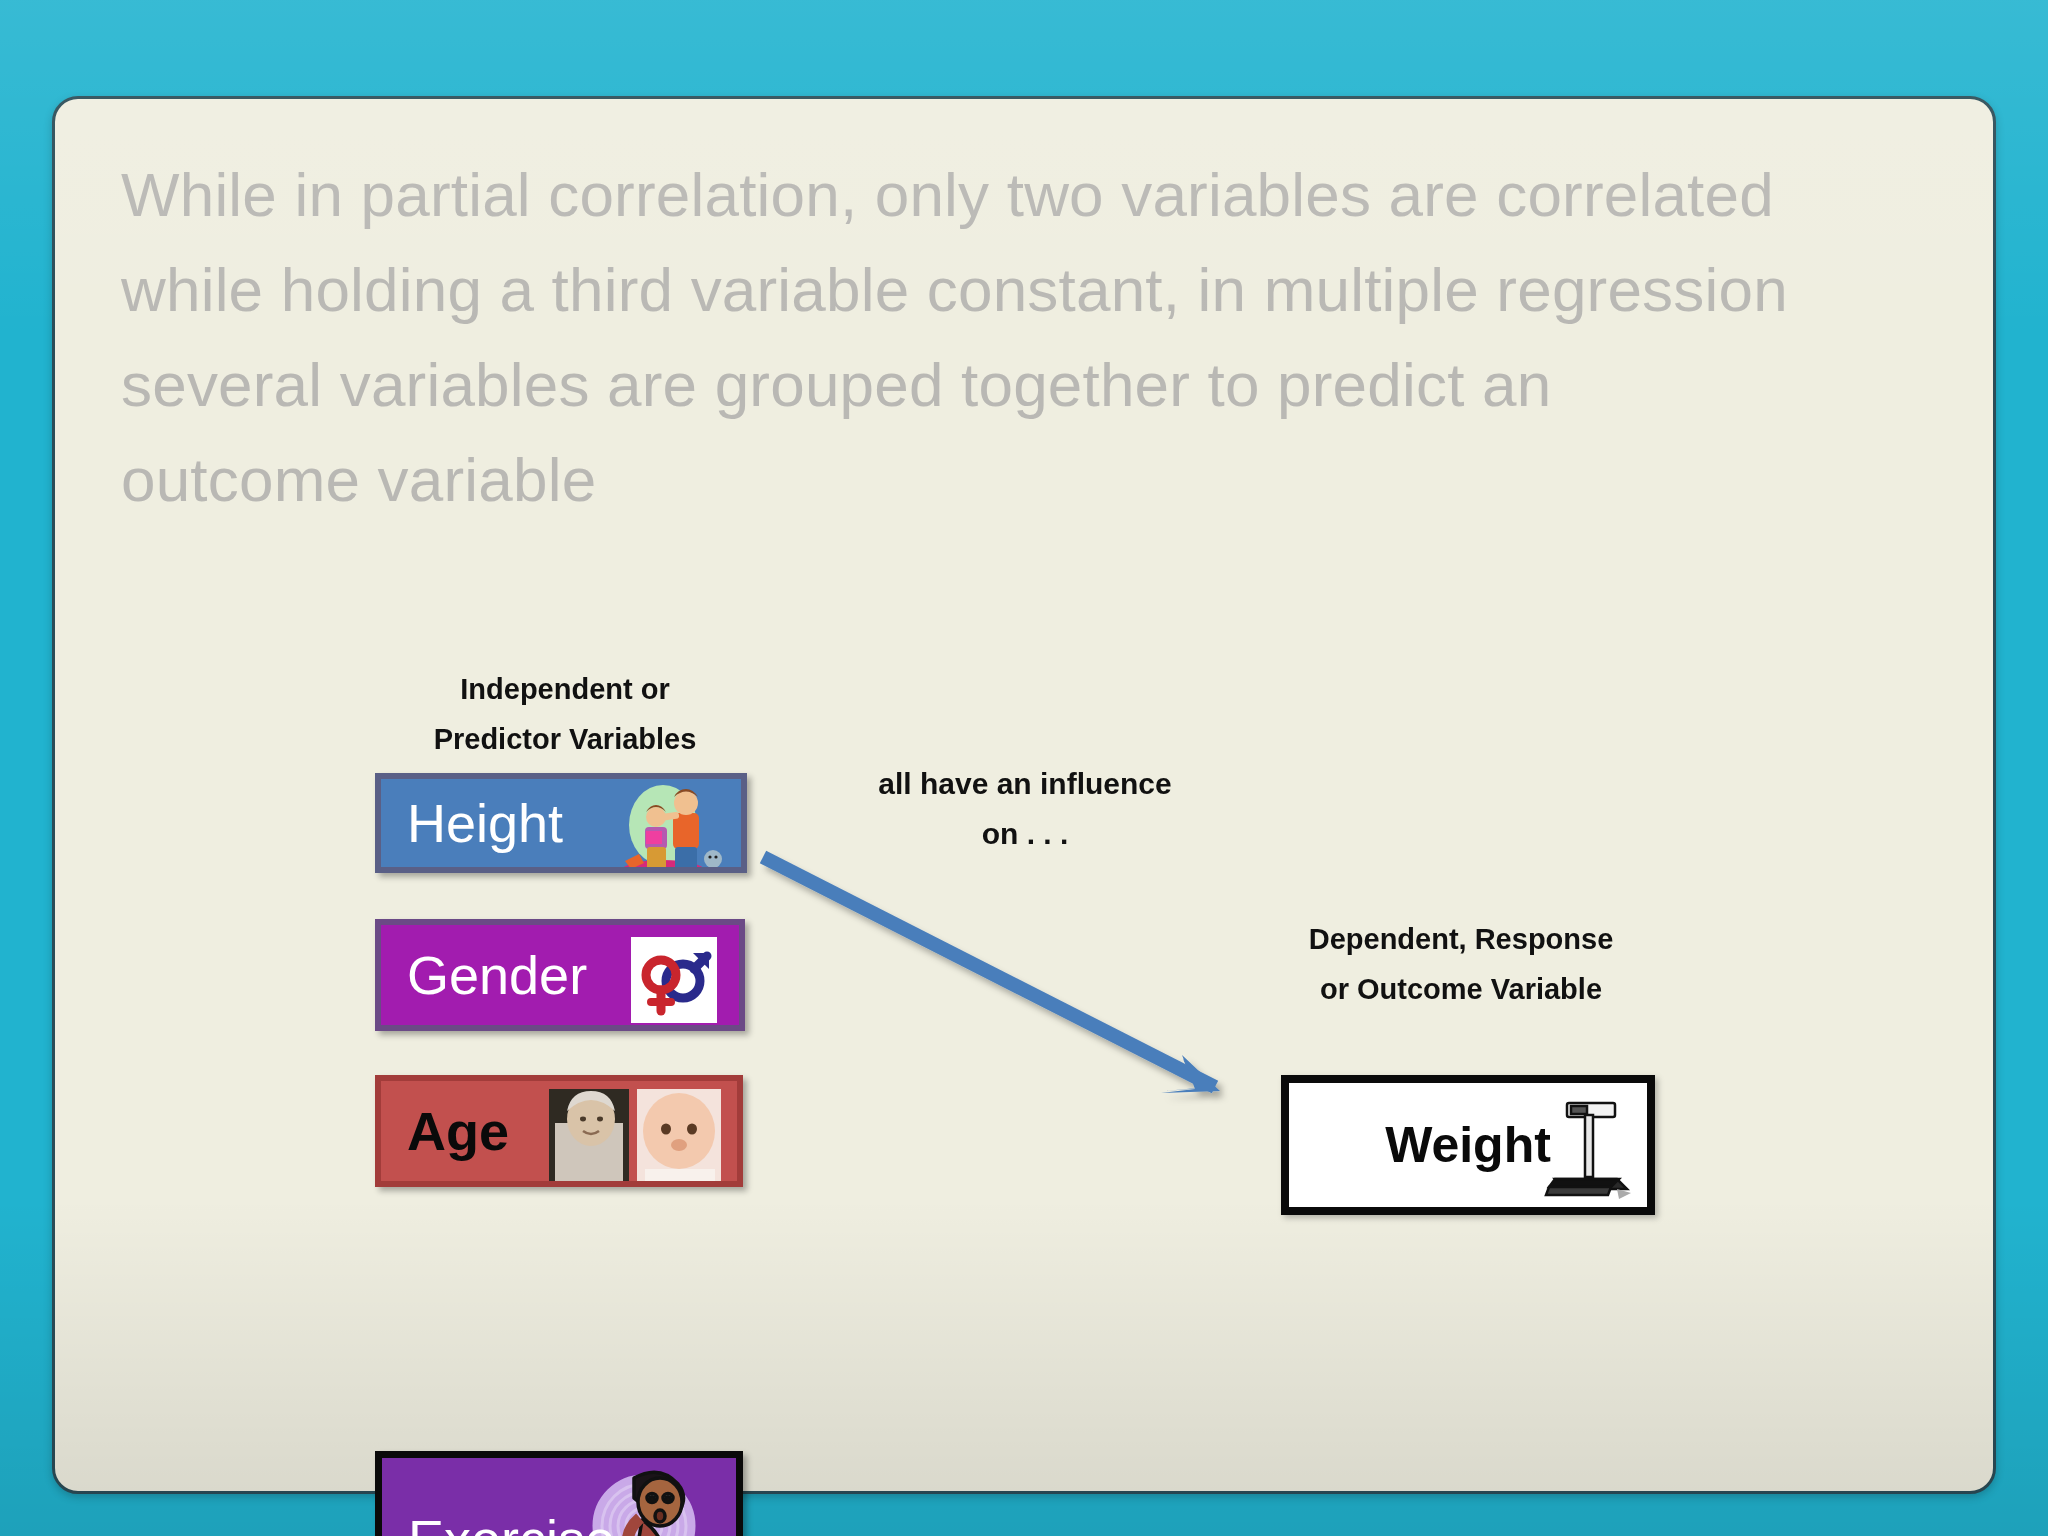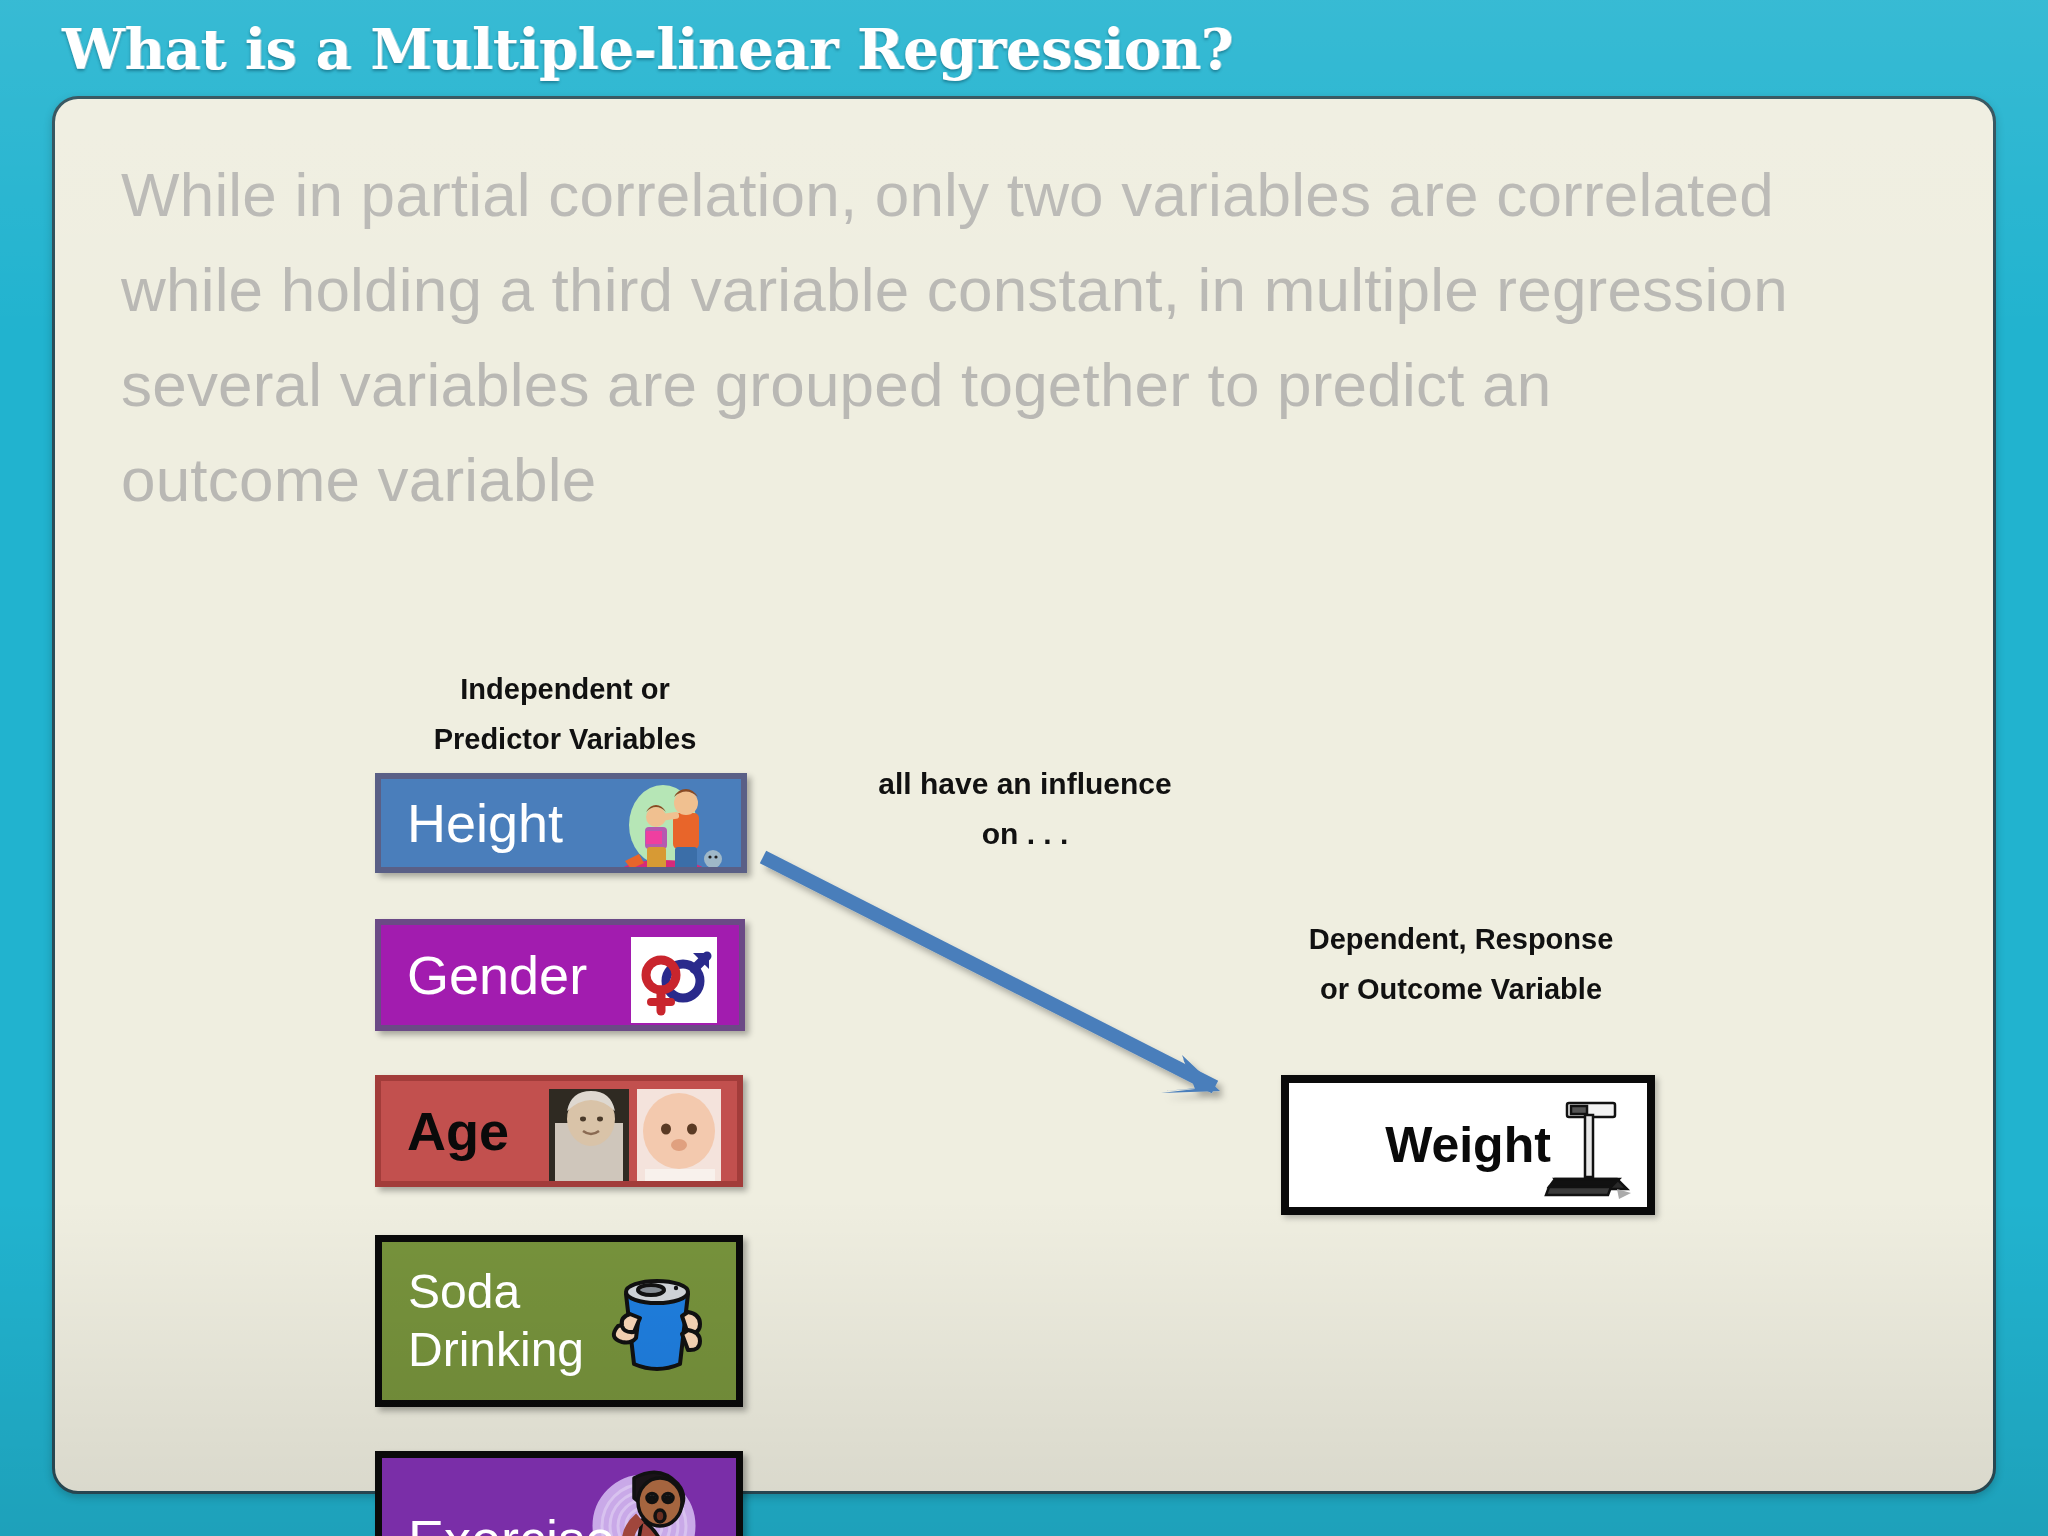--- a/index.html
+++ b/index.html
@@ -127,21 +127,20 @@
   #box-weight .vlabel{padding-left:0;font-size:50px;}
 
   
   #arrow{position:absolute;left:690px;top:740px;width:530px;height:290px;z-index:5;}
 </style>
 </head>
 <body>
 
 <div id="slide">
 
-  <div id="title">What is a Multiple-linear Regression?</div>
 
   <div id="panel">
 
     <div id="para">While in partial correlation, only two variables are correlated while holding a third variable constant, in multiple regression several variables are grouped together to predict an outcome variable</div>
 
     <div class="heading" id="head-predictor">Independent or
 Predictor Variables</div>
 
     <div class="heading" id="head-influence">all have an influence
 on . . .</div>
@@ -219,36 +218,20 @@
 
         <rect x="88" y="0" width="84" height="96" fill="#f4e3dc"></rect>
         <ellipse cx="130" cy="42" rx="36" ry="38" fill="#f3c9ae"></ellipse>
         <ellipse cx="117" cy="40" rx="5" ry="5.5" fill="#5a3a24"></ellipse>
         <ellipse cx="143" cy="40" rx="5" ry="5.5" fill="#5a3a24"></ellipse>
         <ellipse cx="130" cy="56" rx="8" ry="6" fill="#e0a07f"></ellipse>
         <rect x="96" y="80" width="70" height="16" fill="#f8f1ec"></rect>
       </svg>
     </div>
 
-    <div class="vbox" id="box-soda">
-      <span class="vlabel">Soda
-Drinking</span>
-      <svg class="vart" style="right:24px;top:26px;" width="110" height="112" viewBox="0 0 110 112">
-        <g stroke="#111" stroke-width="4" stroke-linejoin="round">
-          <path d="M24 26 q30 -16 62 0 l-8 70 q-23 10 -46 0z" fill="#1f7fe0"></path>
-          <ellipse cx="55" cy="24" rx="31" ry="11" fill="#d4d8dc"></ellipse>
-          <ellipse cx="49" cy="22" rx="13" ry="5" fill="#8b9299"></ellipse>
-          <path d="M16 58 q-10 12 4 16 q9 2 14 -4 l2 -16z" fill="#fbd8b8"></path>
-          <path d="M28 46 q-10 3 -8 12 q2 7 12 6 l6 -14z" fill="#fbd8b8"></path>
-          <path d="M86 44 q12 2 12 12 q0 10 -12 10 l-6 -18z" fill="#fbd8b8"></path>
-          <path d="M86 62 q12 2 12 11 q0 10 -12 9 l-6 -16z" fill="#fbd8b8"></path>
-        </g>
-        <circle cx="74" cy="20" r="2.2" fill="#111"></circle>
-      </svg>
-    </div>
 
     <div class="vbox" id="box-exercise">
       <span class="vlabel">Exercise</span>
       <svg class="vart" style="right:14px;top:4px;" width="150" height="160" viewBox="0 0 150 160">
         <g fill="none" stroke="#d8c2ef" stroke-width="3">
           <circle cx="72" cy="64" r="50" stroke="#c9a9e8" fill="#c9a9e8"></circle>
           <circle cx="72" cy="64" r="42"></circle>
             <circle cx="72" cy="64" r="34"></circle>
           <circle cx="72" cy="64" r="26"></circle>
             <circle cx="72" cy="64" r="18"></circle>

